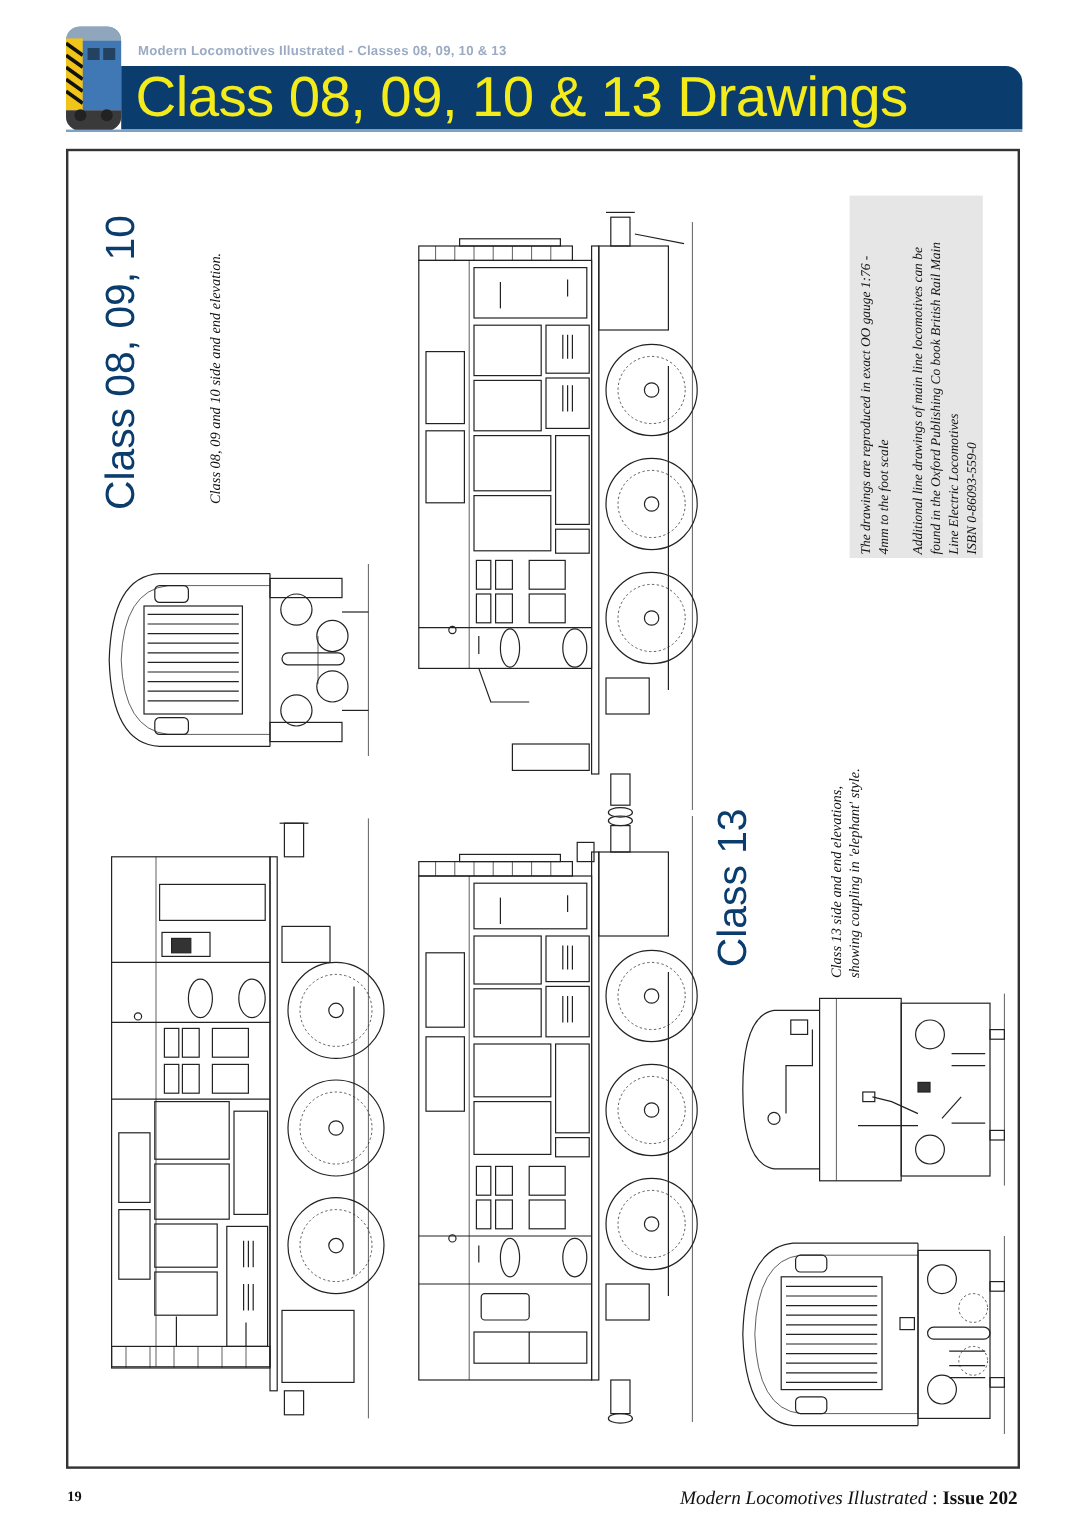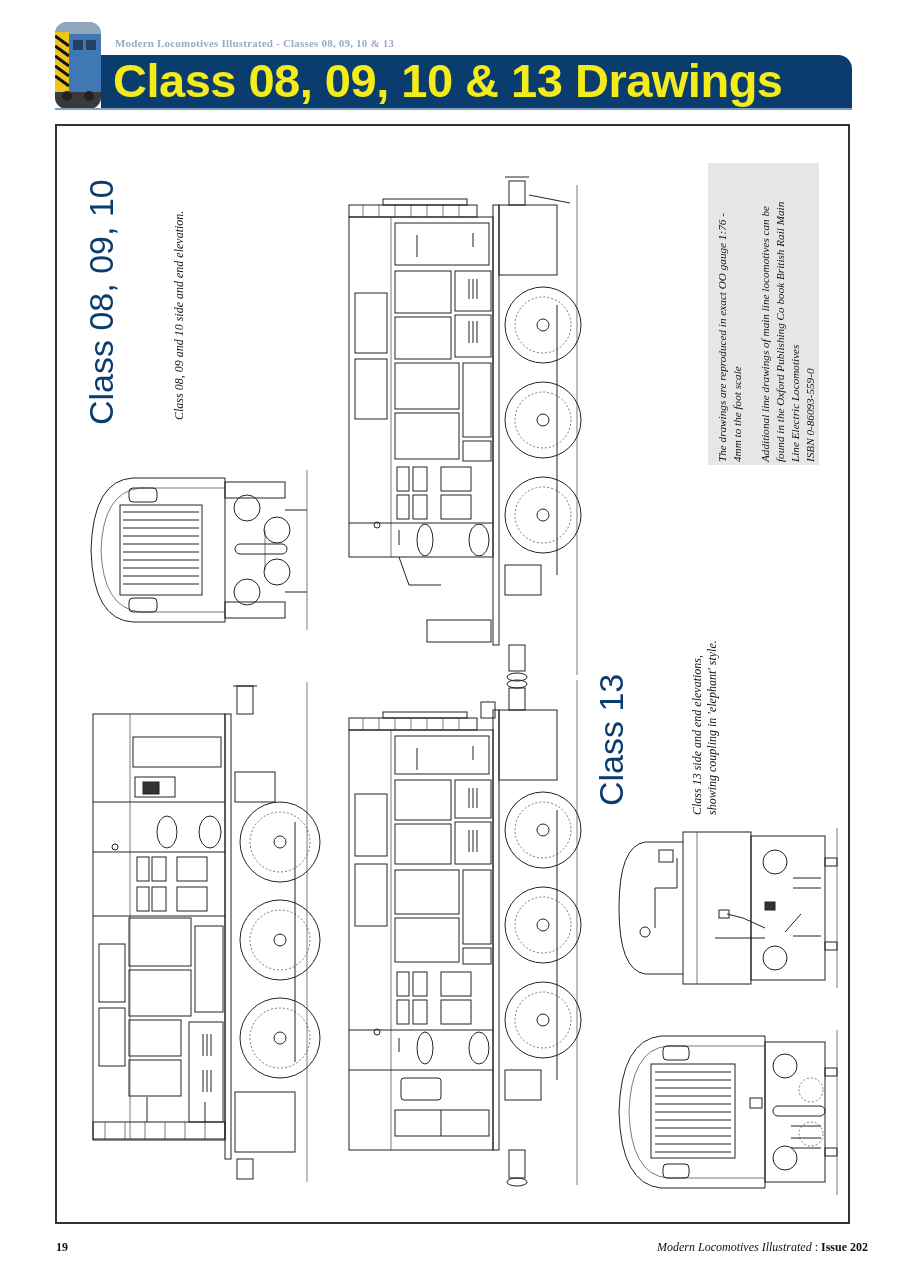--- a/index.html
+++ b/index.html
@@ -1,29 +1,29 @@
 <!DOCTYPE html>
 <html><head>
 <meta charset="utf-8">
 <style>
   html,body{margin:0;padding:0;background:#ffffff;}
   body{width:905px;height:1280px;position:relative;overflow:hidden;font-family:"Liberation Sans",sans-serif;}
   .thumb{position:absolute;left:55px;top:22px;width:46px;height:87px;border-radius:12px;overflow:hidden;background:#6f8aa3;}
-  .subtitle{position:absolute;left:115px;top:37px;font-family:Liberation Serif, serif;font-weight:bold;font-size:11px;color:#9aabc3;letter-spacing:0.2px;}
+  .subtitle{position:absolute;left:115px;top:37px;font-family:Liberation Sans, sans-serif;font-weight:bold;font-size:11px;color:#9aabc3;letter-spacing:0.2px;}
   .banner{position:absolute;left:101px;top:55px;width:751px;height:53px;background:#0a3d6e;border-top-right-radius:14px;}
   .banner-underline{position:absolute;left:55px;top:108px;width:797px;height:2px;background:#7fa2c4;}
-  .title{position:absolute;left:113px;top:52px;font-family:"Liberation Sans",sans-serif;font-size:47px;color:#f4ec1a;letter-spacing:-0.5px;line-height:58px;white-space:nowrap;font-weight:bold;}
+  .title{position:absolute;left:113px;top:52px;font-family:"Liberation Sans",sans-serif;font-size:47px;color:#f4ec1a;letter-spacing:-0.5px;line-height:58px;white-space:nowrap;}
   .frame{position:absolute;left:55px;top:124px;width:795px;height:1100px;border:2px solid #333;box-sizing:border-box;}
   .rot{position:absolute;transform-origin:0 0;transform:rotate(-90deg);white-space:nowrap;}
   .h-class{font-family:"Liberation Sans",sans-serif;font-size:34px;color:#0a3d6e;}
   .cap{font-family:"Liberation Serif",serif;font-style:italic;font-size:12px;color:#111;line-height:15px;}
   .note-box{position:absolute;left:708px;top:163px;width:111px;height:302px;background:#e6e6e6;}
   .note{font-family:"Liberation Serif",serif;font-style:italic;font-size:11.2px;color:#111;line-height:16px;}
   .footer-left{position:absolute;left:56px;top:1240px;font-family:"Liberation Serif",serif;font-weight:bold;font-size:12px;color:#111;}
-  .footer-right{position:absolute;right:37px;top:1240px;font-family:"Liberation Serif",serif;font-size:12px;color:#111;}
+  .footer-right{position:absolute;right:57px;top:1240px;font-family:"Liberation Serif",serif;font-size:16px;color:#111;}
   .footer-right i{font-style:italic;}
   .footer-right b{font-weight:bold;}
   svg.draw{position:absolute;overflow:visible;}
   svg.draw *{fill:none;stroke:#222;stroke-width:1;}
   svg.draw .thin{stroke-width:0.6;}
   svg.draw .dash{stroke-dasharray:2 2;stroke-width:0.6;}
   svg.draw .fill{fill:#333;}
   svg.draw .grille{stroke-width:1.6;}
 </style>
 </head>

